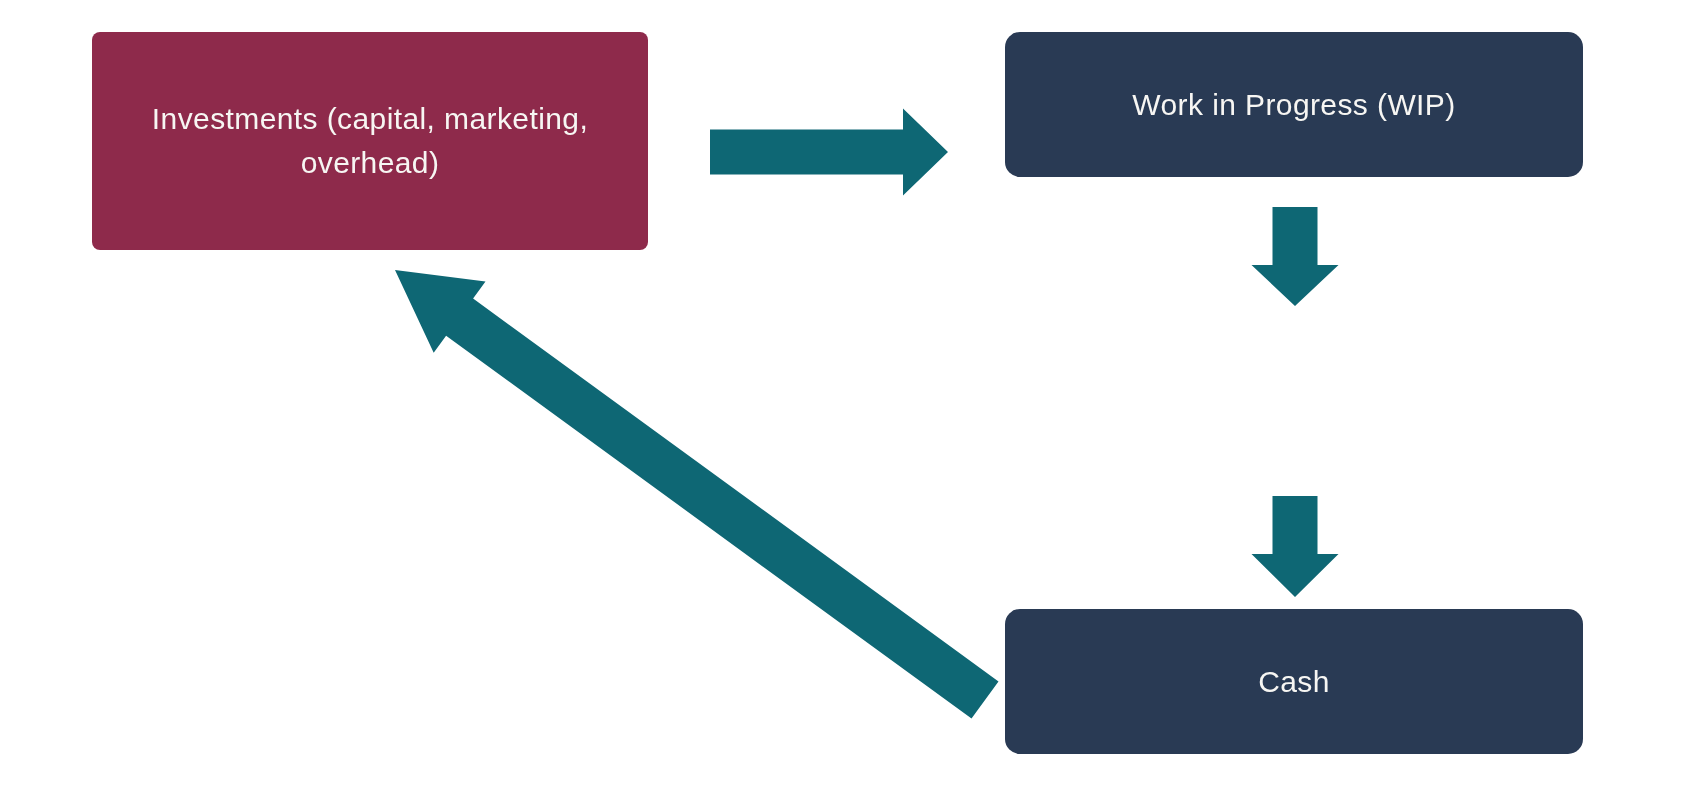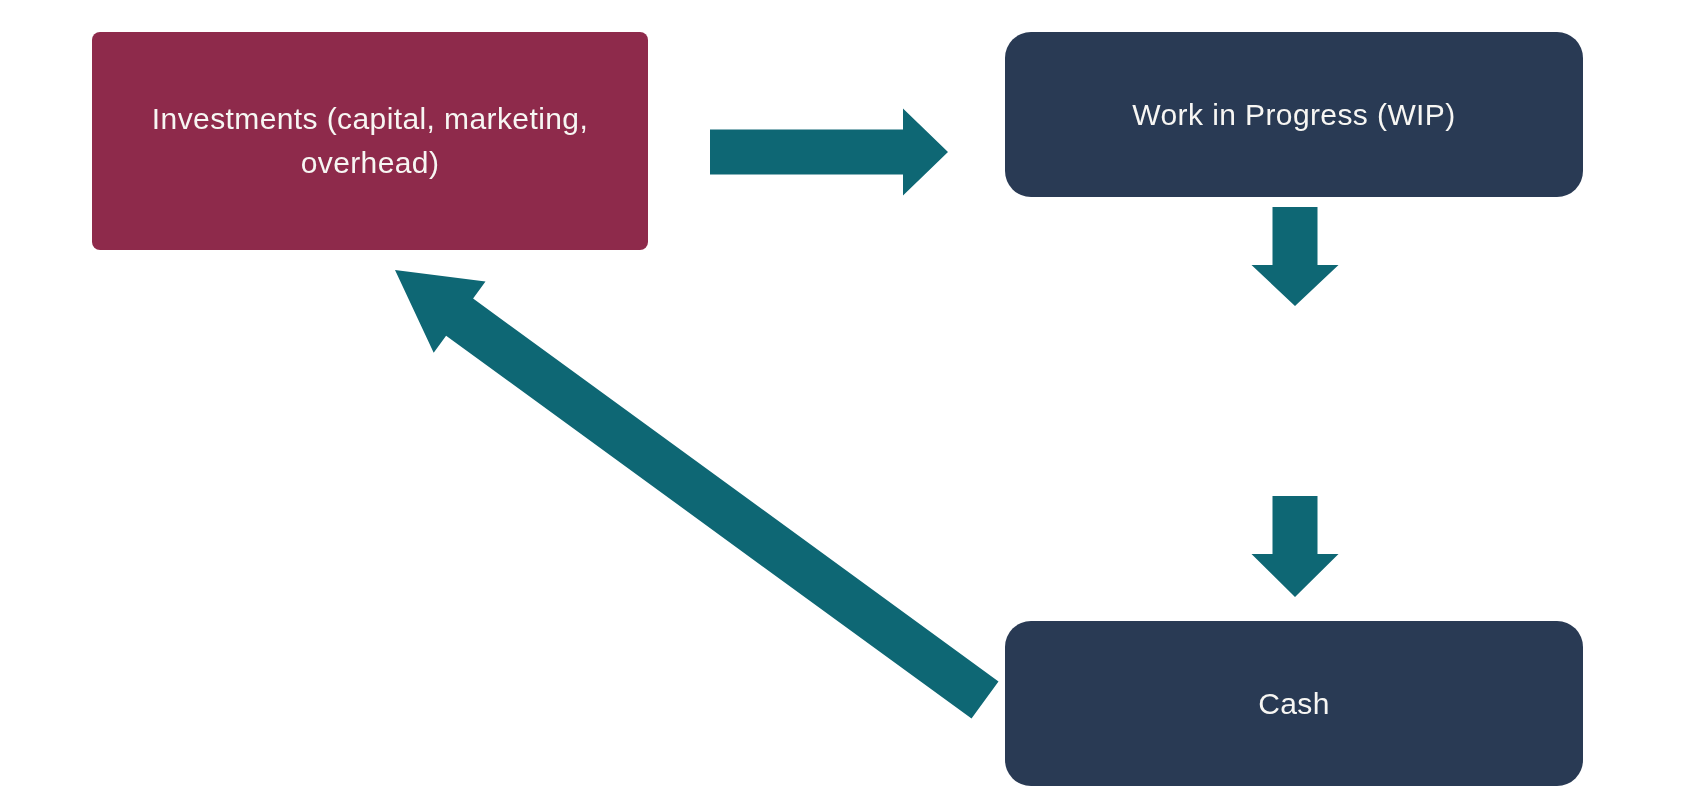--- a/index.html
+++ b/index.html
@@ -38,22 +38,22 @@
   .node-investments {
     left: 92px;
     top: 32px;
     width: 556px;
     height: 218px;
     border-radius: 8px;
   }
   .node-stage {
     left: 1005px;
     width: 578px;
-    height: 165px;
-    border-radius: 26px;
+    height: 145px;
+    border-radius: 15px;
     text-align: right;
   }
   .node-wip  { top: 32px; }
   .node-ar   { top: 320px; }
   .node-cash { top: 609px; }
 </style>
 </head>
 <body>
 
 <div class="canvas" style="background-color: rgb(255, 255, 255);">
@@ -67,17 +67,17 @@
 
   <div class="node node-investments" style="background-color: rgb(142, 42, 75);">
     <span>Investments (capital, marketing, overhead)</span>
   </div>
 
   <div class="node node-stage node-wip" style="background-color: rgb(41, 58, 84);">
     <span>Work in Progress (WIP)</span>
   </div>
 
 
-  <div class="node node-stage node-cash" style="background-color: rgb(41, 58, 84); margin-top: 12px;">
+  <div class="node node-stage node-cash" style="background-color: rgb(41, 58, 84);">
     <span>Cash</span>
   </div>
 
 </div>
 
 </body></html>

